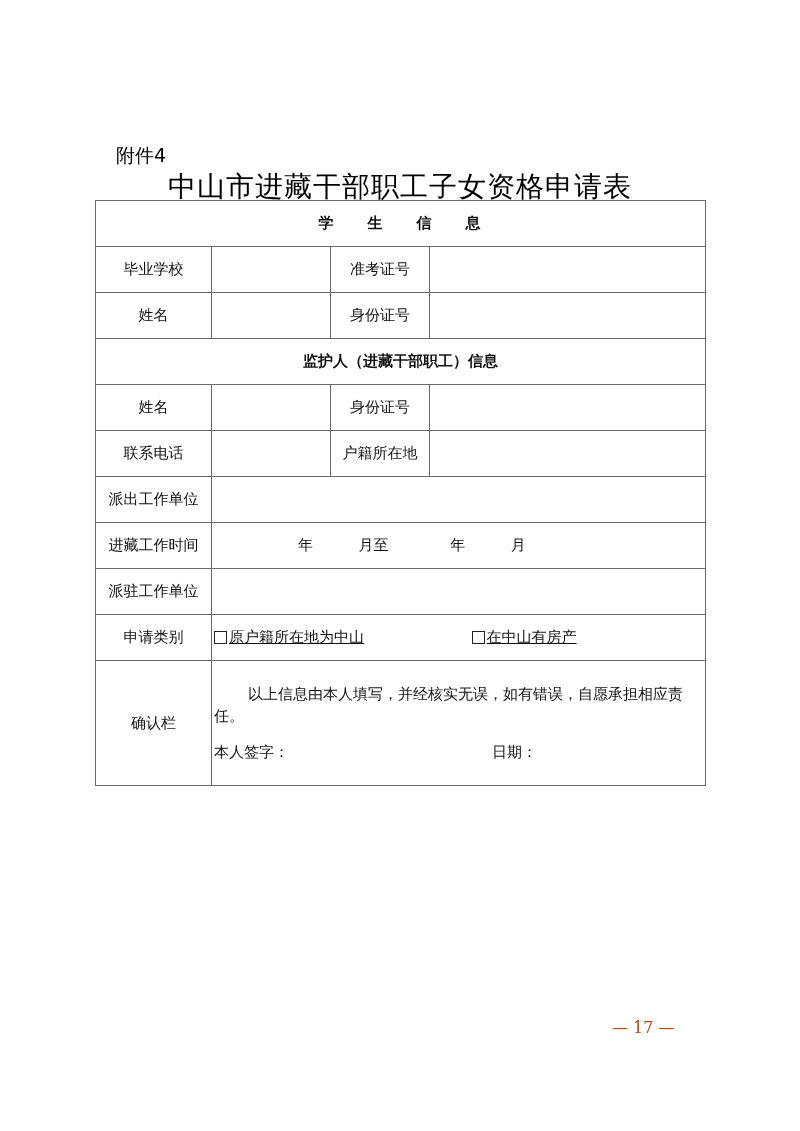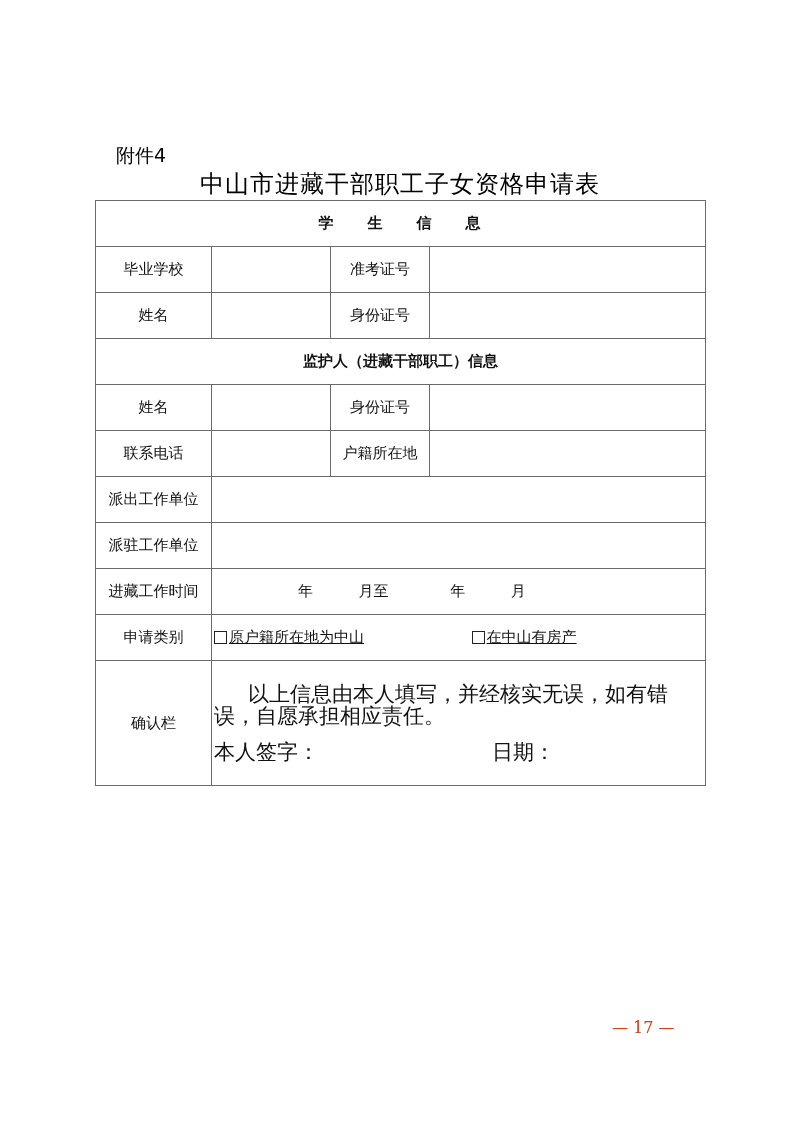--- a/index.html
+++ b/index.html
@@ -1,33 +1,33 @@
 <!DOCTYPE html>
 <html><head>
 <meta charset="utf-8">
 <style>
   html, body { margin: 0; padding: 0; background: #ffffff; }
   body { width: 800px; height: 1131px; position: relative; overflow: hidden;
          font-family: "DejaVu Serif", "Liberation Serif", serif; color: #111; }
   .attach { position: absolute; left: 116px; top: 143px; font-size: 19px;
             font-family: "DejaVu Sans", "Liberation Sans", sans-serif; color: #000; }
   .title { position: absolute; left: 0; width: 800px; top: 168px; text-align: center;
-           font-size: 24px; letter-spacing: 1px; color: #000;
+           font-size: 28px; letter-spacing: 1px; color: #000;
            font-family: "DejaVu Sans", "Liberation Sans", sans-serif; }
   table.form { position: absolute; left: 95px; top: 200px; width: 610px;
                border-collapse: collapse; table-layout: fixed; }
   table.form td { border: 1.5px solid #6a6a6a; font-size: 15px; padding: 0; height: 45px;
                   vertical-align: middle; }
   td.lbl { text-align: center; }
   td.section { text-align: center; font-weight: bold; font-size: 15px;
                font-family: "DejaVu Sans", "Liberation Sans", sans-serif; }
   .spaced { letter-spacing: 34px; margin-left: 32px; }
   .chk { display: inline-flex; align-items: center; text-decoration: underline; }
   .box { display: inline-block; width: 11px; height: 11px; border: 1px solid #222; margin-right: 2px; }
-  .confirm-text { padding: 0 2px; line-height: 22px; font-size: 21px; }
+  .confirm-text { padding: 0 2px; line-height: 22px; font-size: 15px; }
   .indent { text-indent: 34px; }
   .sign-row { margin-top: 14px; display: flex; }
   .pageno { position: absolute; left: 612px; top: 1018px; font-size: 16px; color: #c2410c; }
 </style>
 </head>
 <body>
 
 <div class="attach">附件4</div>
 <div class="title">中山市进藏干部职工子女资格申请表</div>
 
@@ -69,34 +69,34 @@
     <td class="lbl">联系电话</td>
     <td></td>
     <td class="lbl">户籍所在地</td>
     <td></td>
   </tr>
   <tr>
     <td class="lbl">派出工作单位</td>
     <td colspan="3"></td>
   </tr>
   <tr>
-    <td class="lbl">派驻工作单位</td>
-    <td colspan="3"></td>
-  </tr>
-  <tr>
     <td class="lbl">进藏工作时间</td>
     <td colspan="3" style="padding-left:86px;">
       <span>年</span>
       <span style="display:inline-block;width:36px"></span>
       <span>月至</span>
       <span style="display:inline-block;width:52px"></span>
       <span>年</span>
       <span style="display:inline-block;width:36px"></span>
       <span>月</span>
     </td>
+  </tr>
+  <tr>
+    <td class="lbl">派驻工作单位</td>
+    <td colspan="3"></td>
   </tr>
   <tr>
     <td class="lbl">申请类别</td>
     <td colspan="3" style="padding-left:2px;">
       <span class="chk">
         <span class="box"></span>
         <span>原户籍所在地为中山</span>
       </span>
       <span style="display:inline-block;width:98px"></span>
       <span class="chk">

